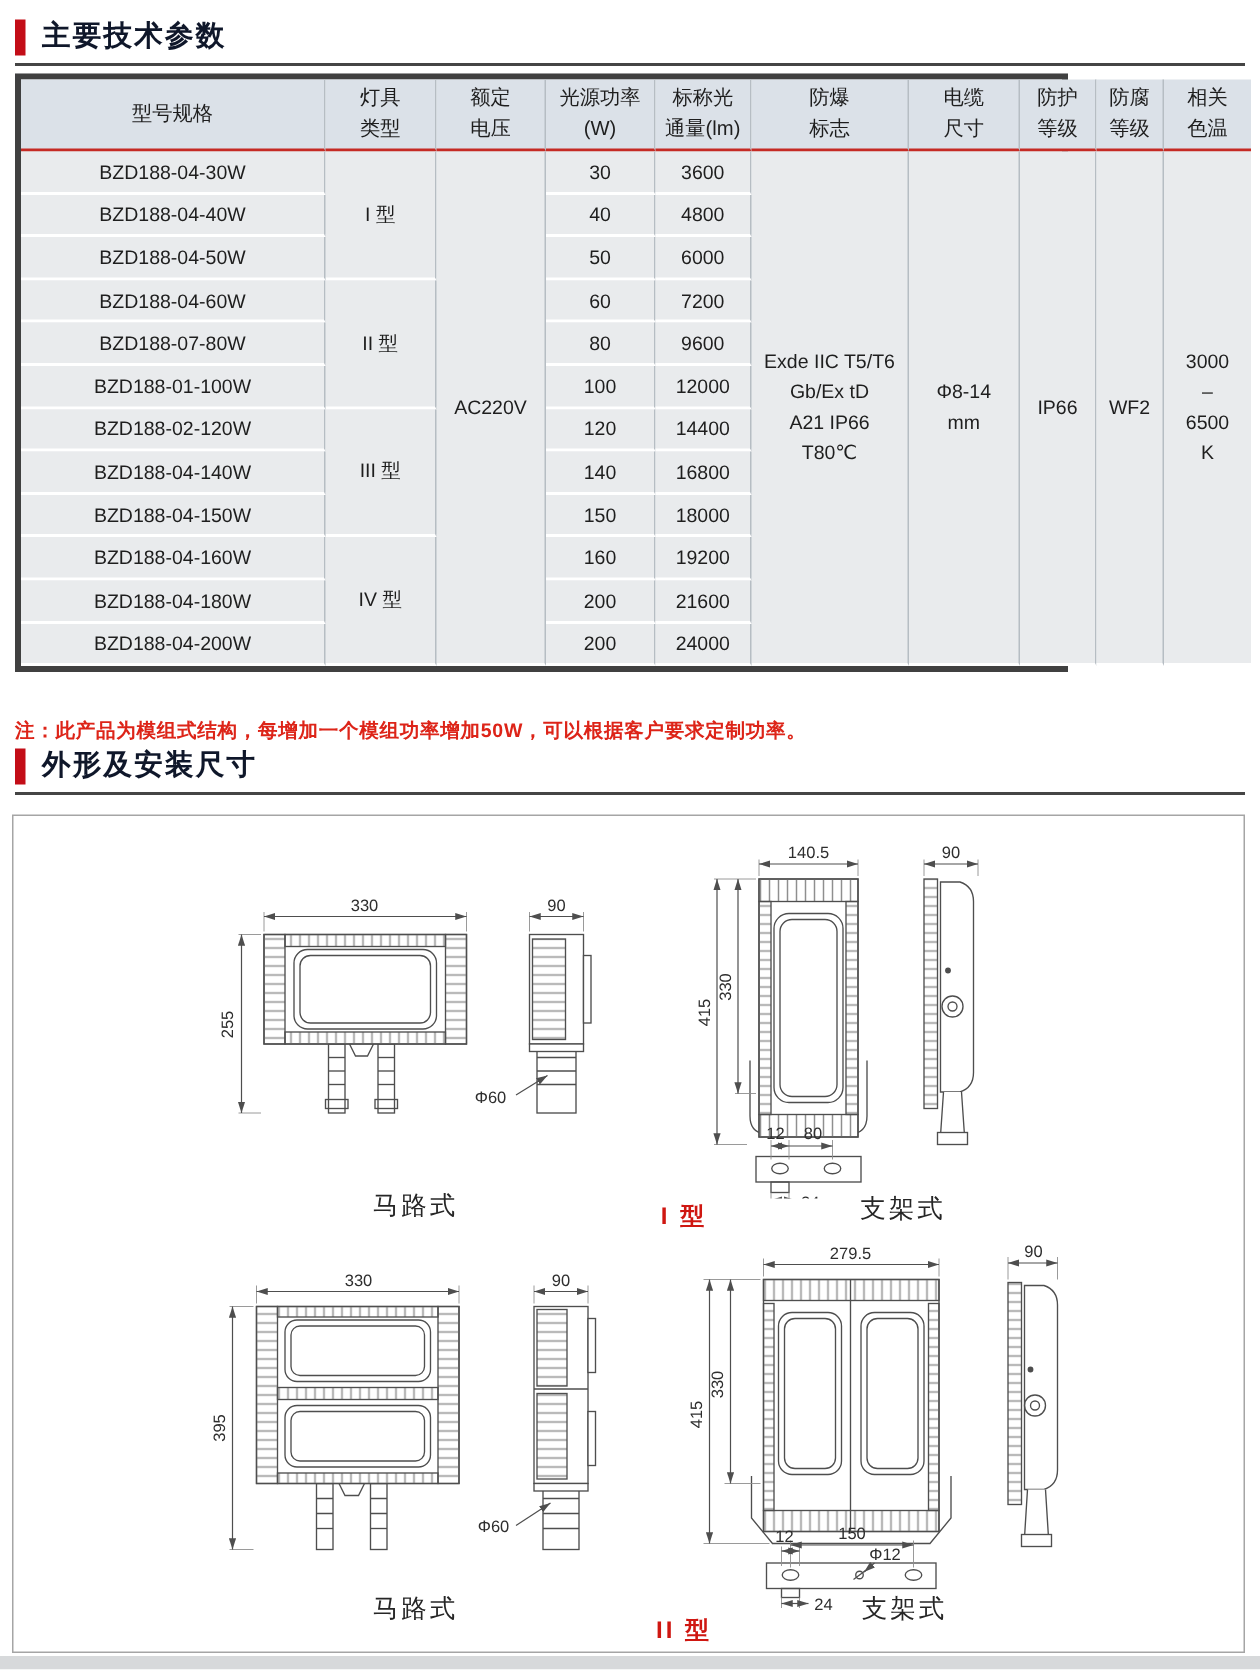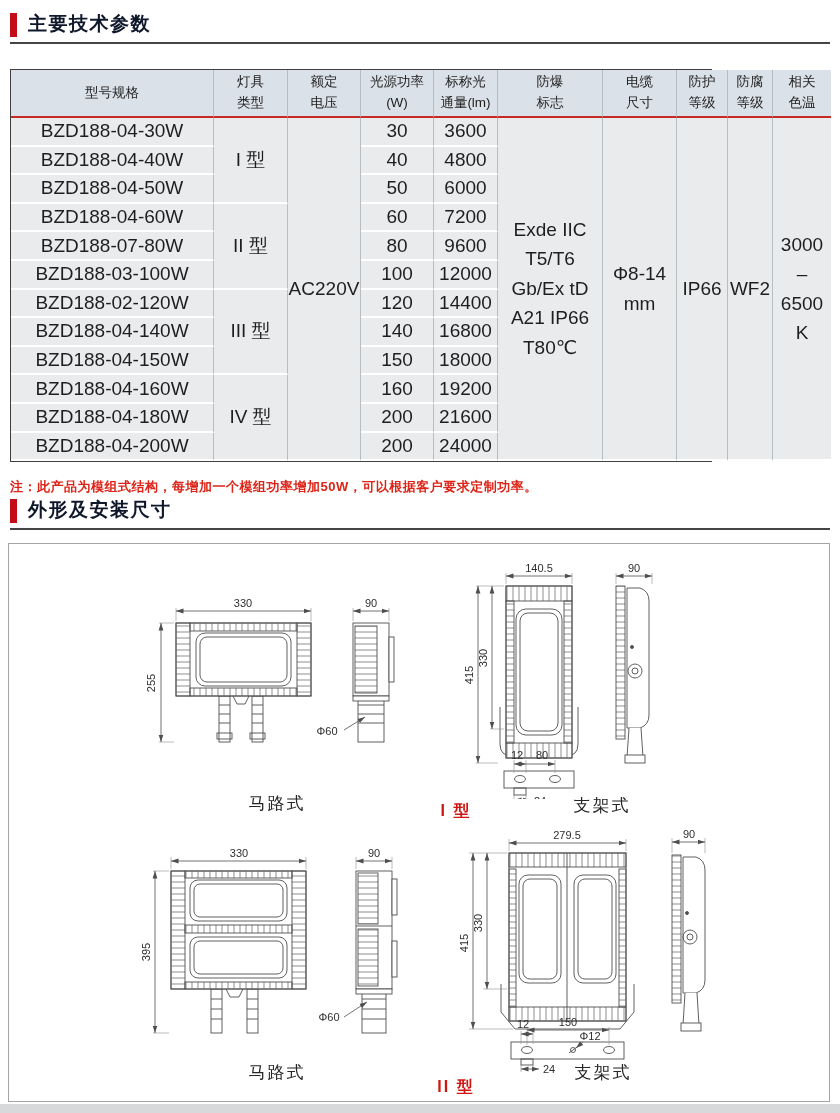--- a/index.html
+++ b/index.html
@@ -5,29 +5,29 @@
   html,body { margin:0; padding:0; }
   body {
     width:840px; height:1113px; position:relative; background:#ffffff;
     font-family:"Liberation Sans","DejaVu Sans",sans-serif; color:#1e1e1e;
     overflow:hidden;
   }
   .sec-bar { position:absolute; width:7px; height:24px; background:#c30d17; }
   .sec-title { position:absolute; font-size:19px; font-weight:bold; color:#0f172a; letter-spacing:1.5px; }
   .rule { position:absolute; left:10px; width:820px; height:0; border-top:2px solid #454545; }
 
-  #table-wrap { position:absolute; left:10px; top:69px; width:702px; border:1px solid #404040; box-sizing:border-box; background:#e9ebed; }
+  #table-wrap { position:absolute; left:10px; top:49px; width:702px; border:4px solid #404040; box-sizing:border-box; background:#e9ebed; }
   table { border-collapse:separate; border-spacing:0; width:100%; table-layout:fixed; }
   th {
     background:#dbe1e8; height:46px; font-size:13.5px; font-weight:normal; color:#1e1e1e;
     border-bottom:2px solid #c52a24; border-right:1px solid #b6bdc3; padding:0; text-align:center;
   }
   th.last, td.last { border-right:none; }
   td {
-    background:#e9ebed; height:26.6px; text-align:center; font-size:19px; color:#1e1e1e;
+    background:#e9ebed; height:26.6px; text-align:center; font-size:13px; color:#1e1e1e;
     border-bottom:2px solid #ffffff; border-right:1px solid #b6bdc3; padding:0; vertical-align:middle;
   }
   .pre { white-space:pre-line; line-height:1.55;margin-top:30px; }
 
   #note { position:absolute; left:10px; top:458px; font-size:13px; font-weight:bold; color:#dd2418; letter-spacing:0.5px;margin-top:20px; }
 
   #draw-box { position:absolute; left:8px; top:543px; width:822px; height:559px; border:1px solid #a5a5a5; background:#fff; box-sizing:border-box; }
   .draw { position:absolute; }
   .cap { position:absolute; width:160px; text-align:center; font-size:17px; color:#262626; letter-spacing:2px; }
   .type-label { color:#cf1711; font-weight:bold; font-size:16px; letter-spacing:2px; }
@@ -118,21 +118,21 @@
       <td rowspan="3">II 型</td>
       <td>60</td>
       <td>7200</td>
     </tr>
     <tr>
       <td>BZD188-07-80W</td>
       <td>80</td>
       <td>9600</td>
     </tr>
     <tr>
-      <td>BZD188-03-100W</td>
+      <td>BZD188-01-100W</td>
       <td>100</td>
       <td>12000</td>
     </tr>
     <tr>
       <td>BZD188-02-120W</td>
       <td rowspan="3">III 型</td>
       <td>120</td>
       <td>14400</td>
     </tr>
     <tr>

